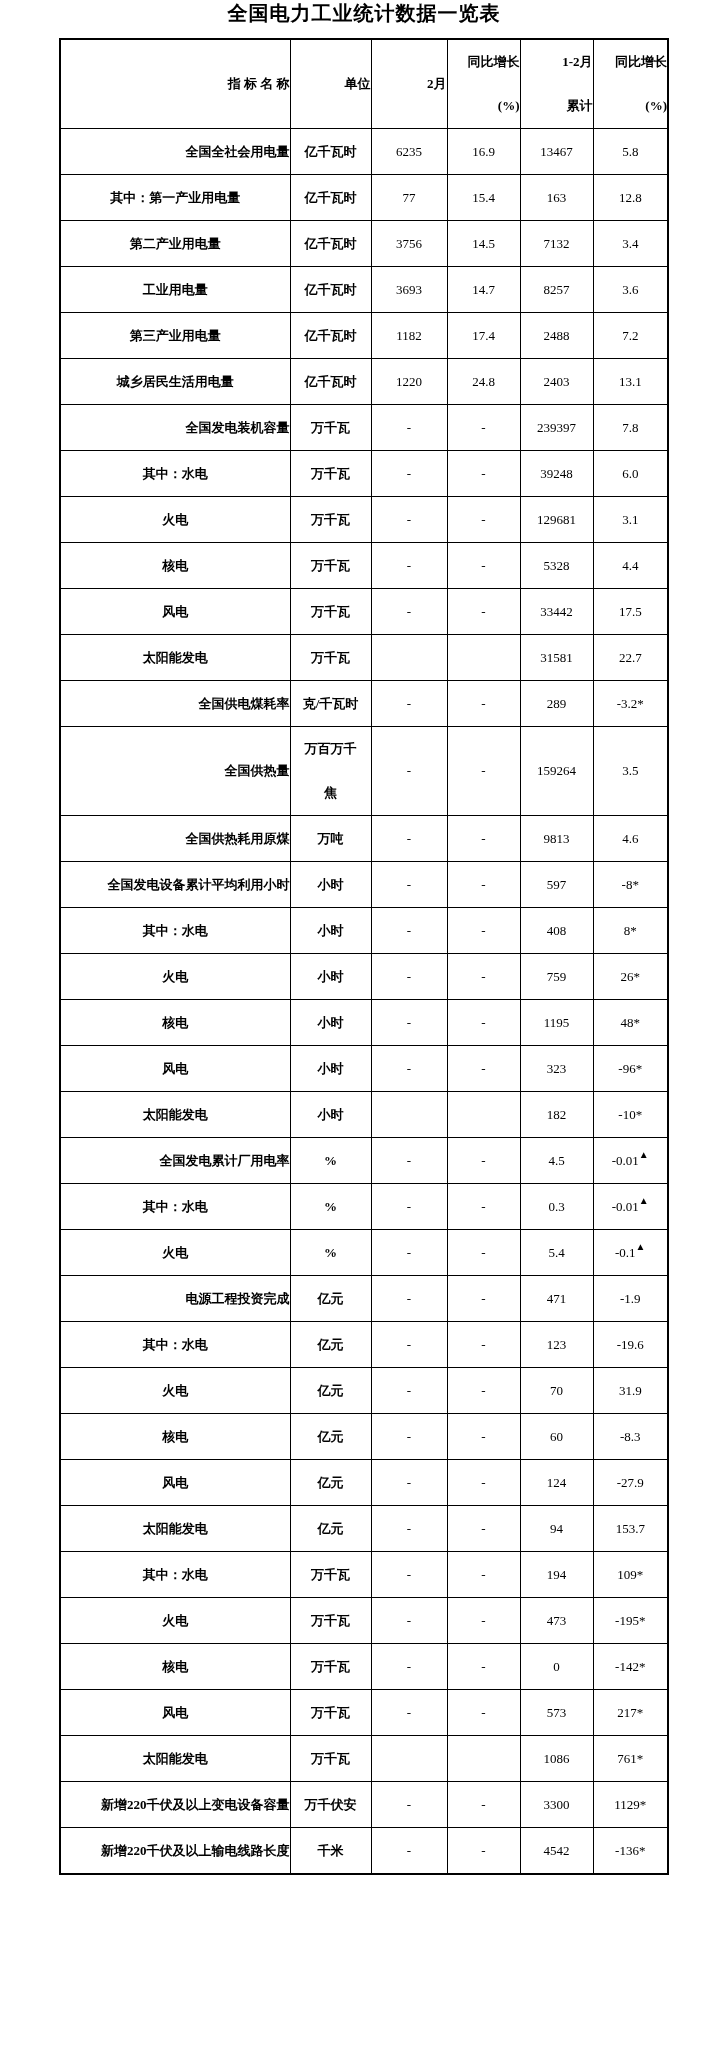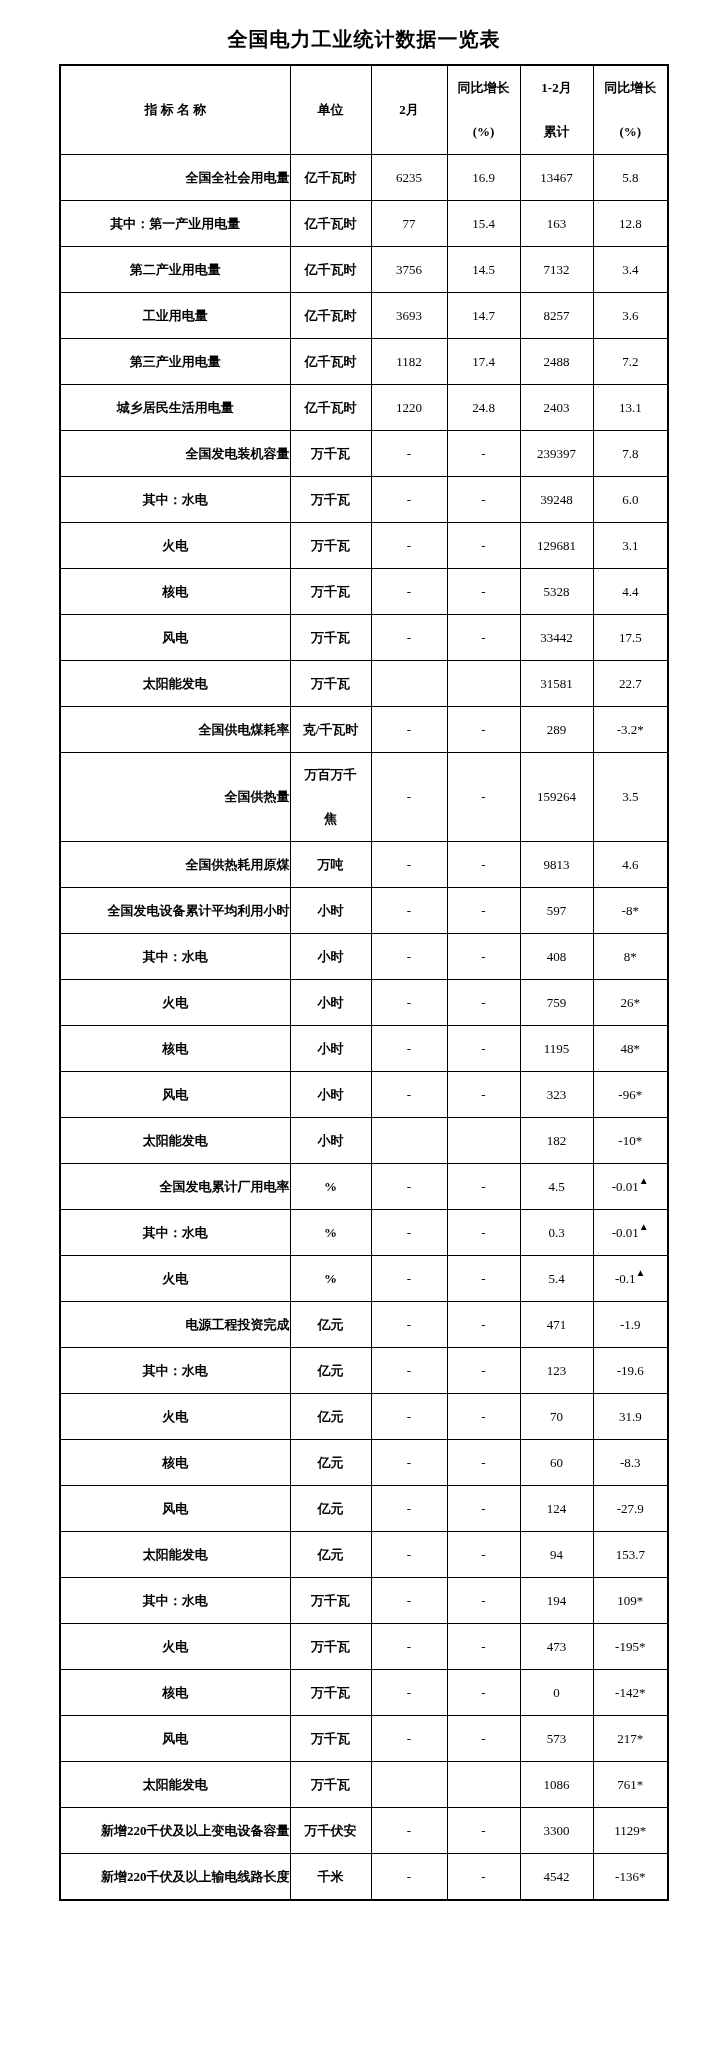--- a/index.html
+++ b/index.html
@@ -8,21 +8,20 @@
     background: #ffffff;
   }
   body {
     width: 728px;
     height: 2072px;
     font-family: "Liberation Serif", "DejaVu Serif", serif;
     color: #000000;
     overflow: hidden;
   }
   .page-title {
-    padding-top: 26px;
     text-align: center;
     font-size: 20px;
     font-weight: bold;
     letter-spacing: 1px;
   }
   table.stats {
     border-collapse: collapse;
     table-layout: fixed;
     margin: 11px 0 0 59px;
     border: 2px solid #000000;
@@ -39,20 +38,21 @@
     text-align: center;
     vertical-align: middle;
     font-size: 13px;
     line-height: 44px;
     white-space: pre-line;
     overflow: hidden;
   }
   th {
     height: 88px;
     font-weight: bold;
+    text-align: right;
   }
   td { height: 45px; }
   td.zh { font-weight: bold; }
   td.al {
     text-align: right;
     padding-left: 20px;
   }
   sup.tri {
     font-size: 10px;
     line-height: 0;

